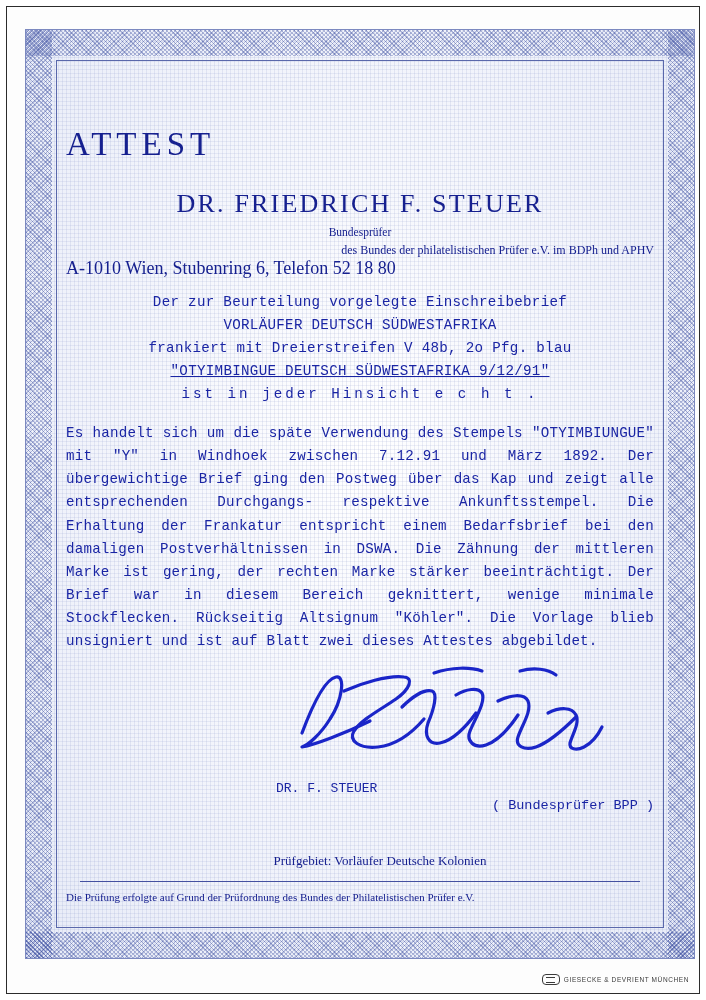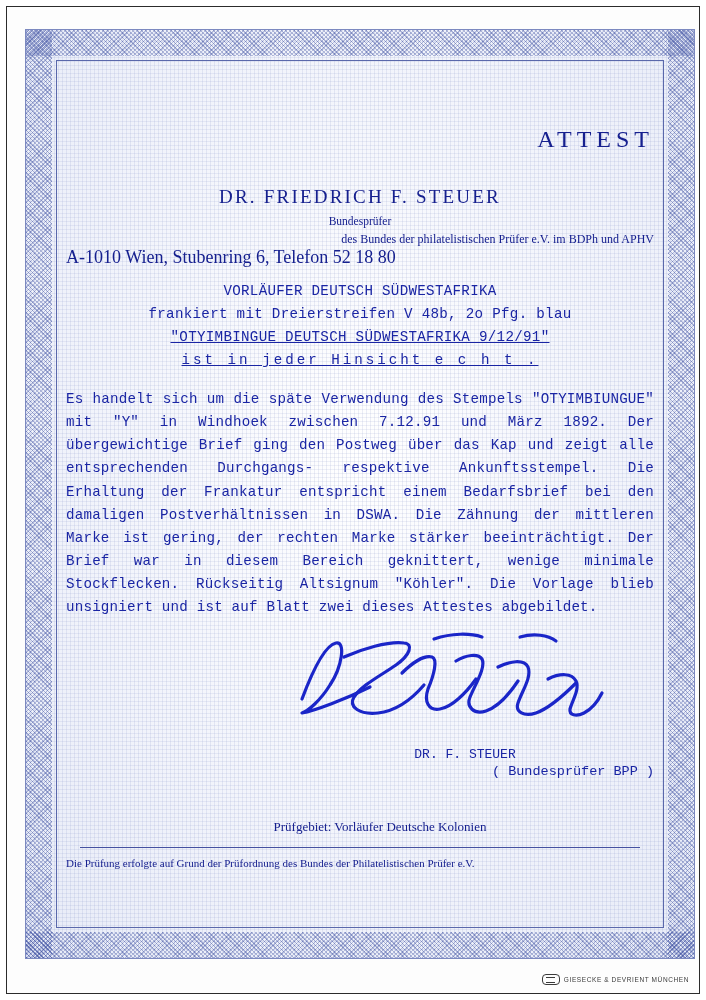--- a/index.html
+++ b/index.html
@@ -76,35 +76,35 @@
   .content {
     position: absolute;
     left: 40px;
     top: 44px;
     right: 40px;
     bottom: 40px;
     color: #18239b;
   }
 
   .doc-title {
-    text-align: right;
-    font-family: "Liberation Serif", serif;
-    font-size: 24px;
+    text-align: left;
+    font-family: "Liberation Serif", serif;
+    font-size: 33px;
     letter-spacing: 5px;
     font-weight: 400;
     color: #16208f;
     margin-top: 52px;
   }
 
   .expert-name {
     text-align: center;
     font-family: "Liberation Serif", serif;
-    font-size: 19px;
+    font-size: 26px;
     letter-spacing: 2.2px;
-    margin-top: 33px;
+    margin-top: 26px;
     color: #16208f;
   }
 
   .expert-role {
     text-align: center;
     font-family: "Liberation Serif", serif;
     font-size: 11.5px;
     margin-top: 7px;
     color: #16208f;
   }
@@ -157,21 +157,20 @@
 
   .center-lines {
     text-align: center;
     margin-top: 12px;
   }
   .center-lines .ul {
     text-decoration: underline;
   }
   .spaced {
     letter-spacing: 3px;
-    text-decoration: underline;
   }
 
   .body-text {
     margin-top: 16px;
     text-align: justify;
     font-family: "Liberation Mono", monospace;
     font-size: 14.2px;
     line-height: 1.63;
     color: #1a25a4;
     letter-spacing: 0.2px;
@@ -182,21 +181,20 @@
     height: 120px;
     margin-top: 8px;
   }
   .signature-svg {
     position: absolute;
     right: 40px;
     top: 0;
   }
 
   .sig-name {
-    text-align: center;
     margin-right: 0;
     font-family: "Liberation Mono", monospace;
     font-size: 13px;
     color: #1a25a4;
     padding-left: 210px;
   }
   .sig-title {
     text-align: right;
     font-family: "Liberation Mono", monospace;
     font-size: 13.5px;
@@ -275,20 +273,21 @@
 
         <div class="doc-title">ATTEST</div>
 
         <div class="expert-name">DR. FRIEDRICH F. STEUER</div>
         <div class="expert-role">Bundesprüfer</div>
         <div class="expert-assoc">des Bundes der philatelistischen Prüfer e.V. im BDPh und APHV</div>
         <div class="expert-address">A-1010 Wien, Stubenring 6, Telefon 52 18 80</div>
 
 
         <div class="center-lines mono-block">
+          <div>Der zur Beurteilung vorgelegte Einschreibebrief</div>
           <div>VORLÄUFER DEUTSCH SÜDWESTAFRIKA</div>
           <div>frankiert mit Dreierstreifen V 48b, 2o Pfg. blau</div>
           <div class="ul">"OTYIMBINGUE DEUTSCH SÜDWESTAFRIKA 9/12/91"</div>
           <div class="spaced">ist in jeder Hinsicht  e c h t .</div>
         </div>
 
         <div class="body-text">Es handelt sich um die späte Verwendung des Stempels "OTYIMBIUNGUE" mit "Y" in Windhoek zwischen 7.12.91 und März 1892. Der übergewichtige Brief ging den Postweg über das Kap und zeigt alle entsprechenden Durchgangs- respektive Ankunftsstempel. Die Erhaltung der Frankatur entspricht einem Bedarfsbrief bei den damaligen Postverhältnissen in DSWA. Die Zähnung der mittleren Marke ist gering, der rechten Marke stärker beeinträchtigt. Der Brief war in diesem Bereich geknittert, wenige minimale Stockflecken. Rückseitig Altsignum "Köhler". Die Vorlage blieb unsigniert und ist auf Blatt zwei dieses Attestes abgebildet.</div>
 
         <div class="signature-area">
           <svg class="signature-svg" width="330" height="110" viewBox="0 0 330 110">

